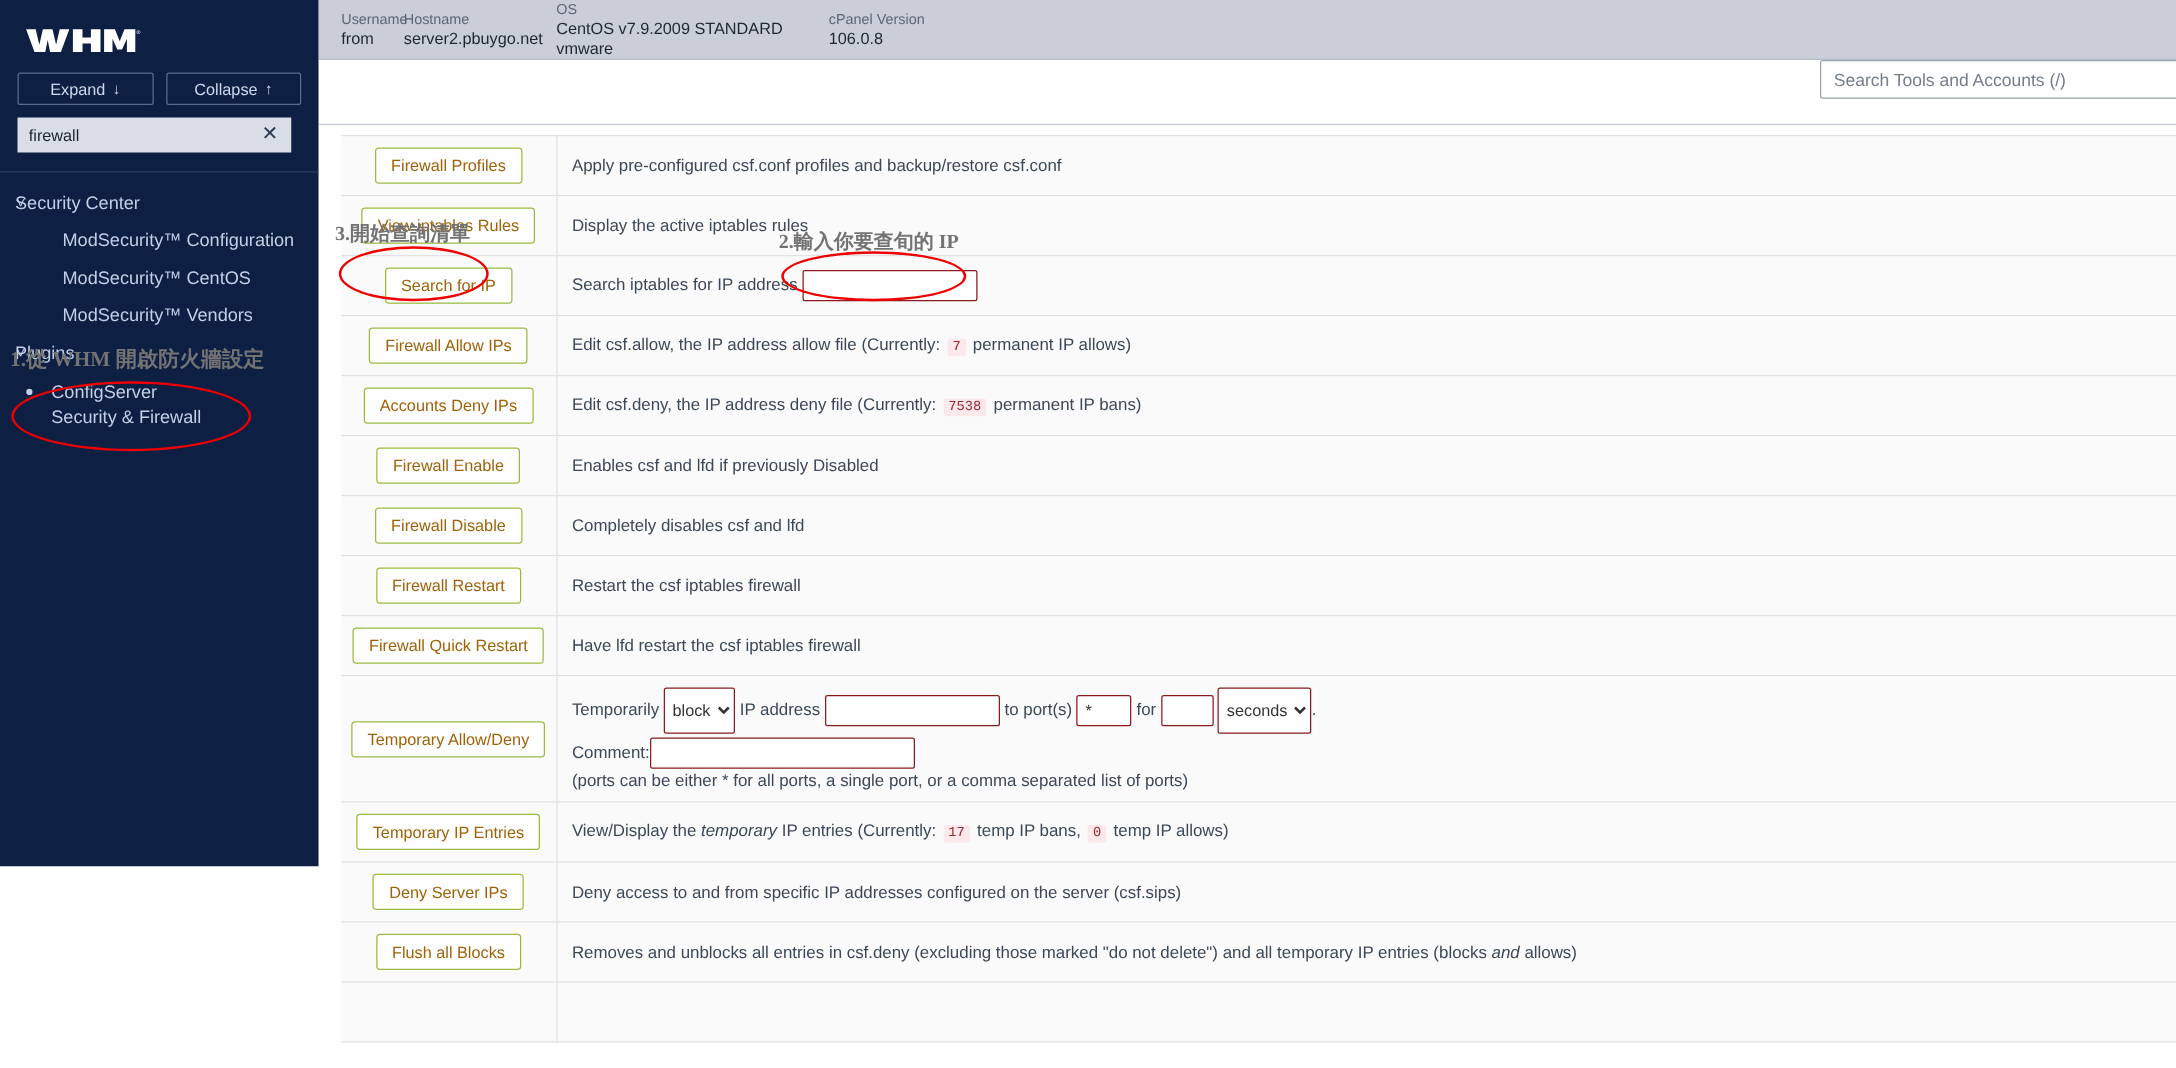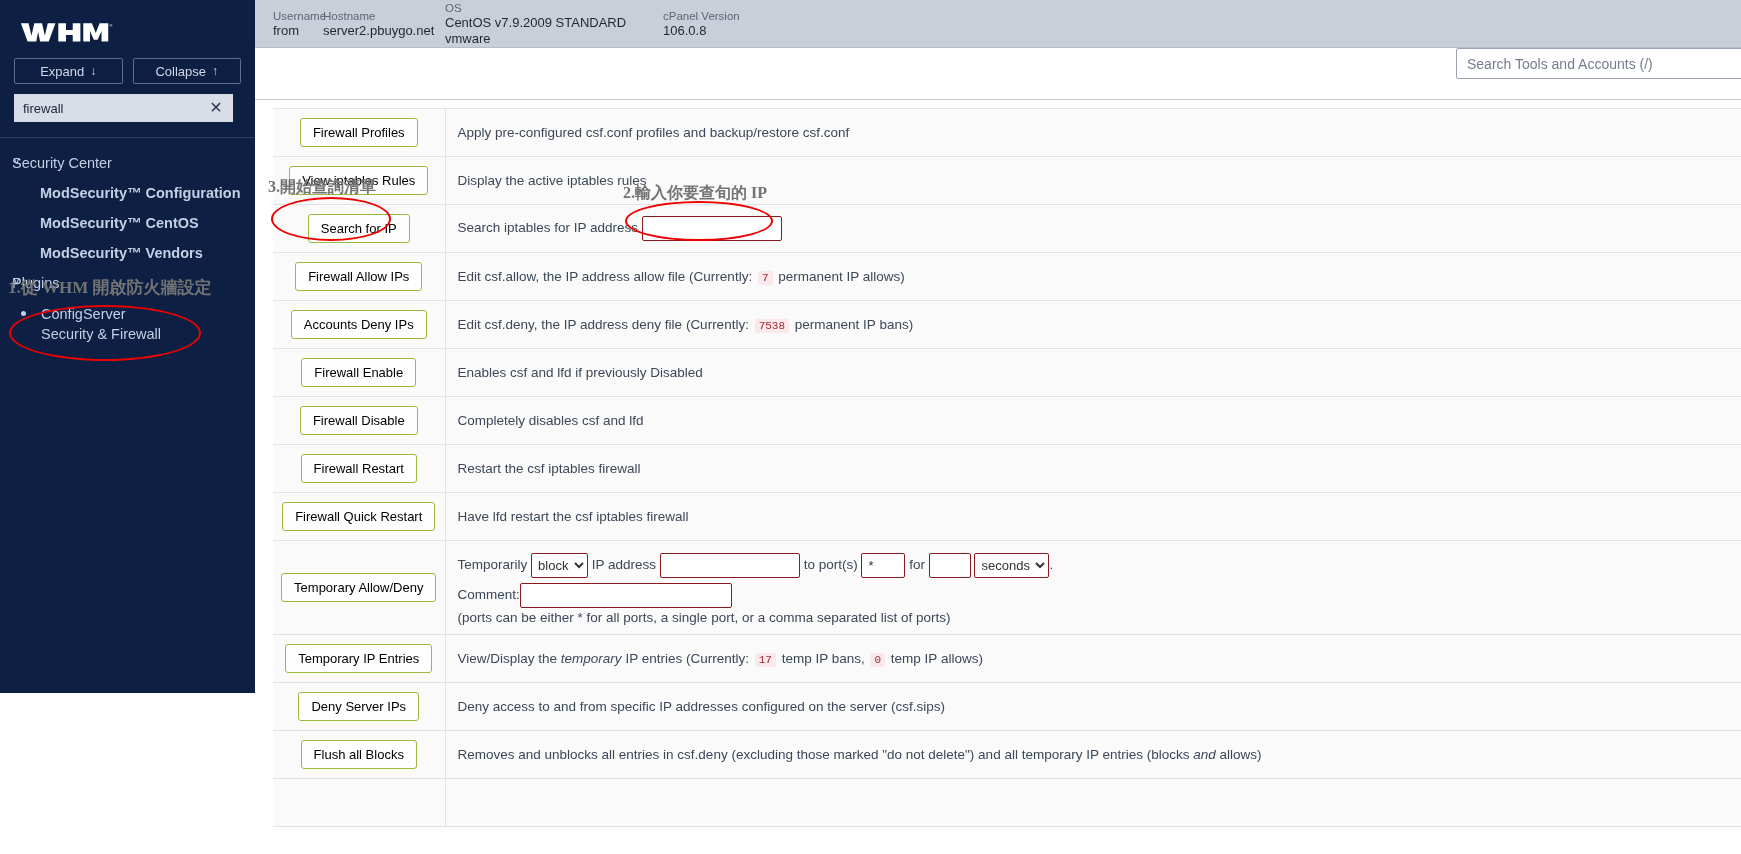--- a/index.html
+++ b/index.html
@@ -78,21 +78,21 @@
     padding: 7px 10px 7px 30px;
     position: relative;
     cursor: pointer;
     white-space: nowrap;
   }
   .nav-item.group { padding-left: 12px; }
   .nav-item .chev {
     position: absolute; left: 13px; top: 7px;
     font-size: 12px; color: #c3cfe4;
   }
-  .nav-item.child { padding-left: 40px; font-weight: bold; }
+  .nav-item.child { padding-left: 50px; }
   .nav-item.leaf { padding-left: 41px; }
   .nav-item.leaf .bullet {
     position: absolute; left: 21px; top: 13px;
     width: 5px; height: 5px; border-radius: 50%;
     background: #c3cfe4;
   }
   .nav-item.two-line { line-height: 1.35; white-space: normal; width: 190px; }
 
   
   #main {
@@ -170,21 +170,21 @@
   table.csf td.btncell {
     width: 172px;
     border-right: 1px solid #e2e2e2;
     text-align: center;
     padding: 9px 8px;
   }
   .csf-btn {
     display: inline-block;
     border: 1px solid #9bbb40;
     background: #fefefe;
-    color: #000000;
+    color: #a16207;
     font-size: 13px;
     font-family: "Liberation Sans", sans-serif;
     padding: 6px 12px;
     border-radius: 3px;
     cursor: pointer;
     white-space: nowrap;
   }
   .desc { color: #3c4858; font-size: 13.5px; }
   .cnt {
     display: inline-block;
@@ -204,21 +204,21 @@
     font-family: "Liberation Sans", sans-serif;
     padding: 0 6px;
     color: #333;
     outline: none;
     vertical-align: middle;
     border-radius: 2px;
   }
   .sel {
     border: 1px solid #8b1a1f;
     background: #fff;
-    height: 25px;
+    height: 37px;
     font-size: 13px;
     font-family: "Liberation Sans", sans-serif;
     color: #333;
     vertical-align: middle;
     border-radius: 2px;
     padding: 0 2px;
   }
   .ip-search-inp { width: 140px; }
   .tmp-ip-inp { width: 140px; }
   .tmp-port-inp { width: 44px; }

